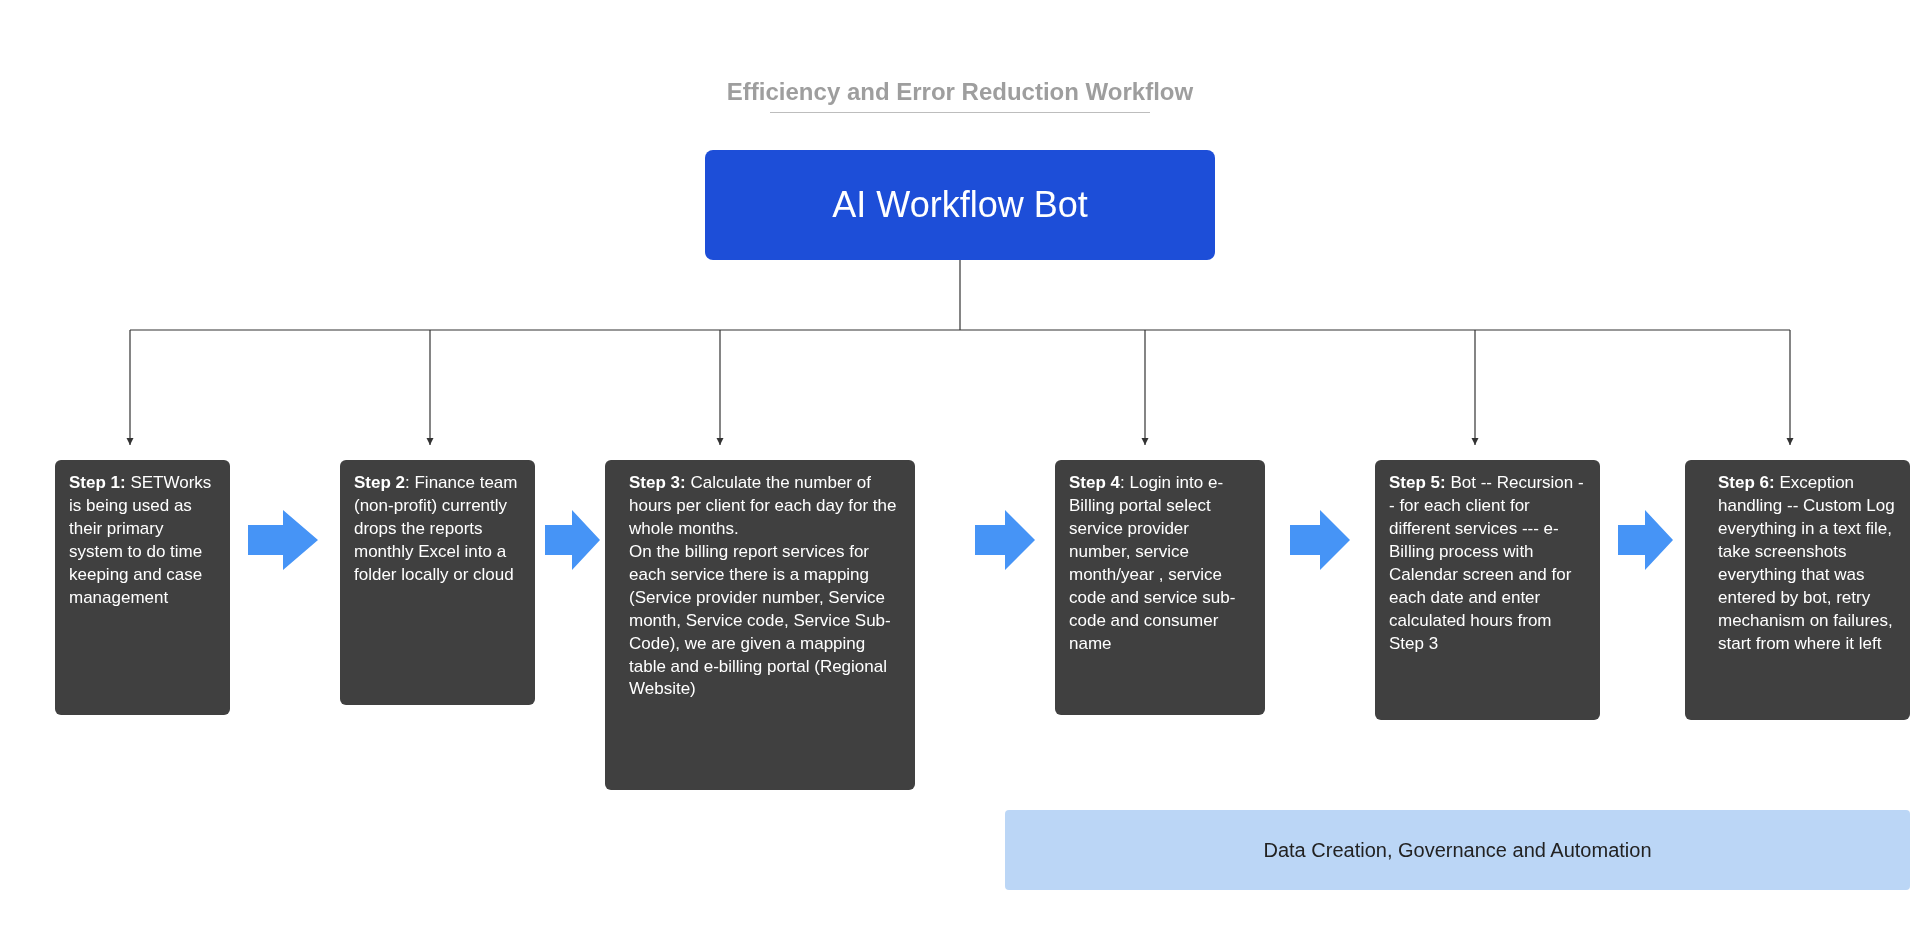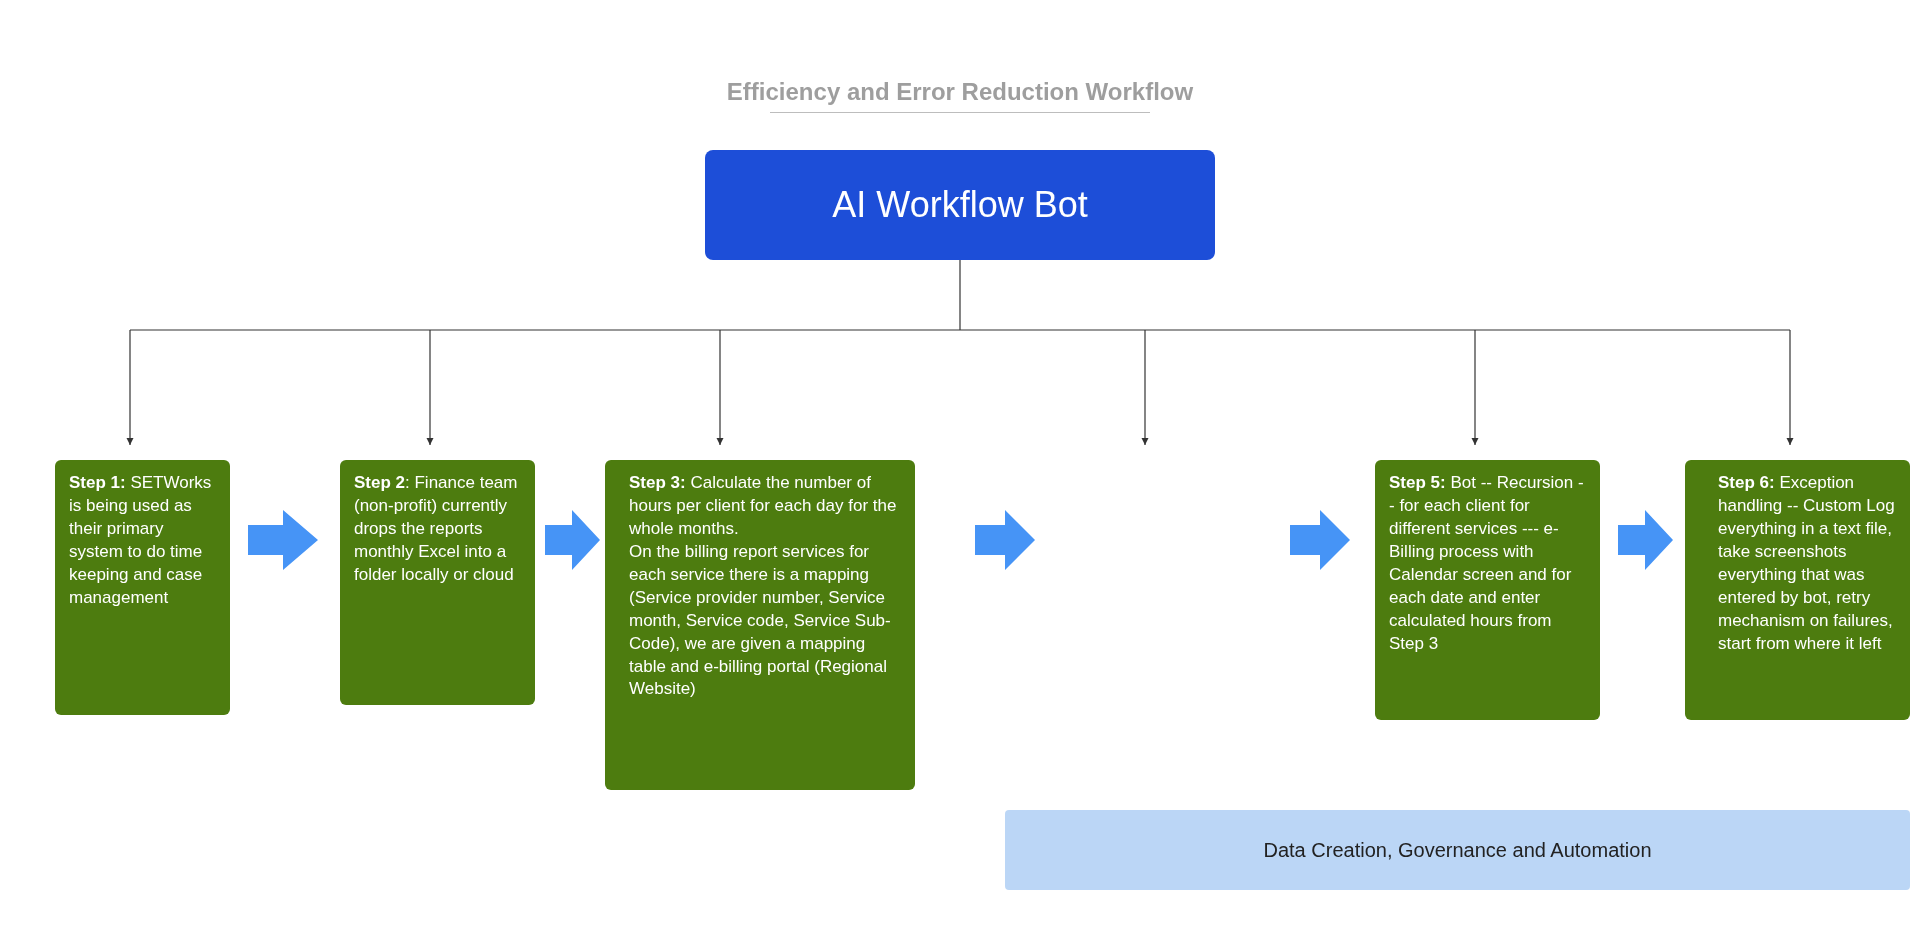--- a/index.html
+++ b/index.html
@@ -44,21 +44,21 @@
     background: #1d4ed8;
     color: #fff;
     border-radius: 8px;
     font-size: 36px;
     display: flex;
     align-items: center;
     justify-content: center;
   }
   .step-box {
     position: absolute;
-    background: #4d7c0f;
+    background: #404040;
     color: #fff;
     border-radius: 6px;
     padding: 12px 14px;
     font-size: 17px;
     line-height: 1.35;
     box-sizing: border-box;
   }
   .step-box b { font-weight: 700; }
   .arrow svg { display: block; }
   .group-bar {
@@ -111,20 +111,23 @@
   <div class="step-box" style="left:340px; top:460px; width:195px; height:245px;">
     <b>Step 2</b><span>: Finance team (non-profit) currently drops the reports monthly Excel into a folder locally or cloud</span>
   </div>
 
   <div class="step-box" style="left:605px; top:460px; width:310px; height:330px;padding-left:24px;">
     <b>Step 3:</b>
     <span style="white-space:pre-line;">Calculate the number of hours per client for each day for the whole months.
 On the billing report services for each service there is a mapping (Service provider number, Service month, Service code, Service Sub-Code), we are given a mapping table and e-billing portal (Regional Website)</span>
   </div>
 
+  <div class="step-box" style="left:1055px; top:460px; width:210px; height:255px;">
+    <b>Step 4</b><span>: Login into e-Billing portal select service provider number, service month/year , service code and service sub-code and consumer name</span>
+  </div>
 
   <div class="step-box" style="left:1375px; top:460px; width:225px; height:260px;">
     <b>Step 5:</b>
     <span>Bot -- Recursion --  for each client for different services --- e-Billing process with Calendar screen and for each date and enter calculated hours from Step 3</span>
   </div>
 
   <div class="step-box" style="left:1685px; top:460px; width:225px; height:260px;padding-left:33px;">
     <b>Step 6:</b>
     <span>Exception handling -- Custom Log everything in a text file, take screenshots everything that was entered by bot, retry mechanism on failures, start from where it left</span>
   </div>

